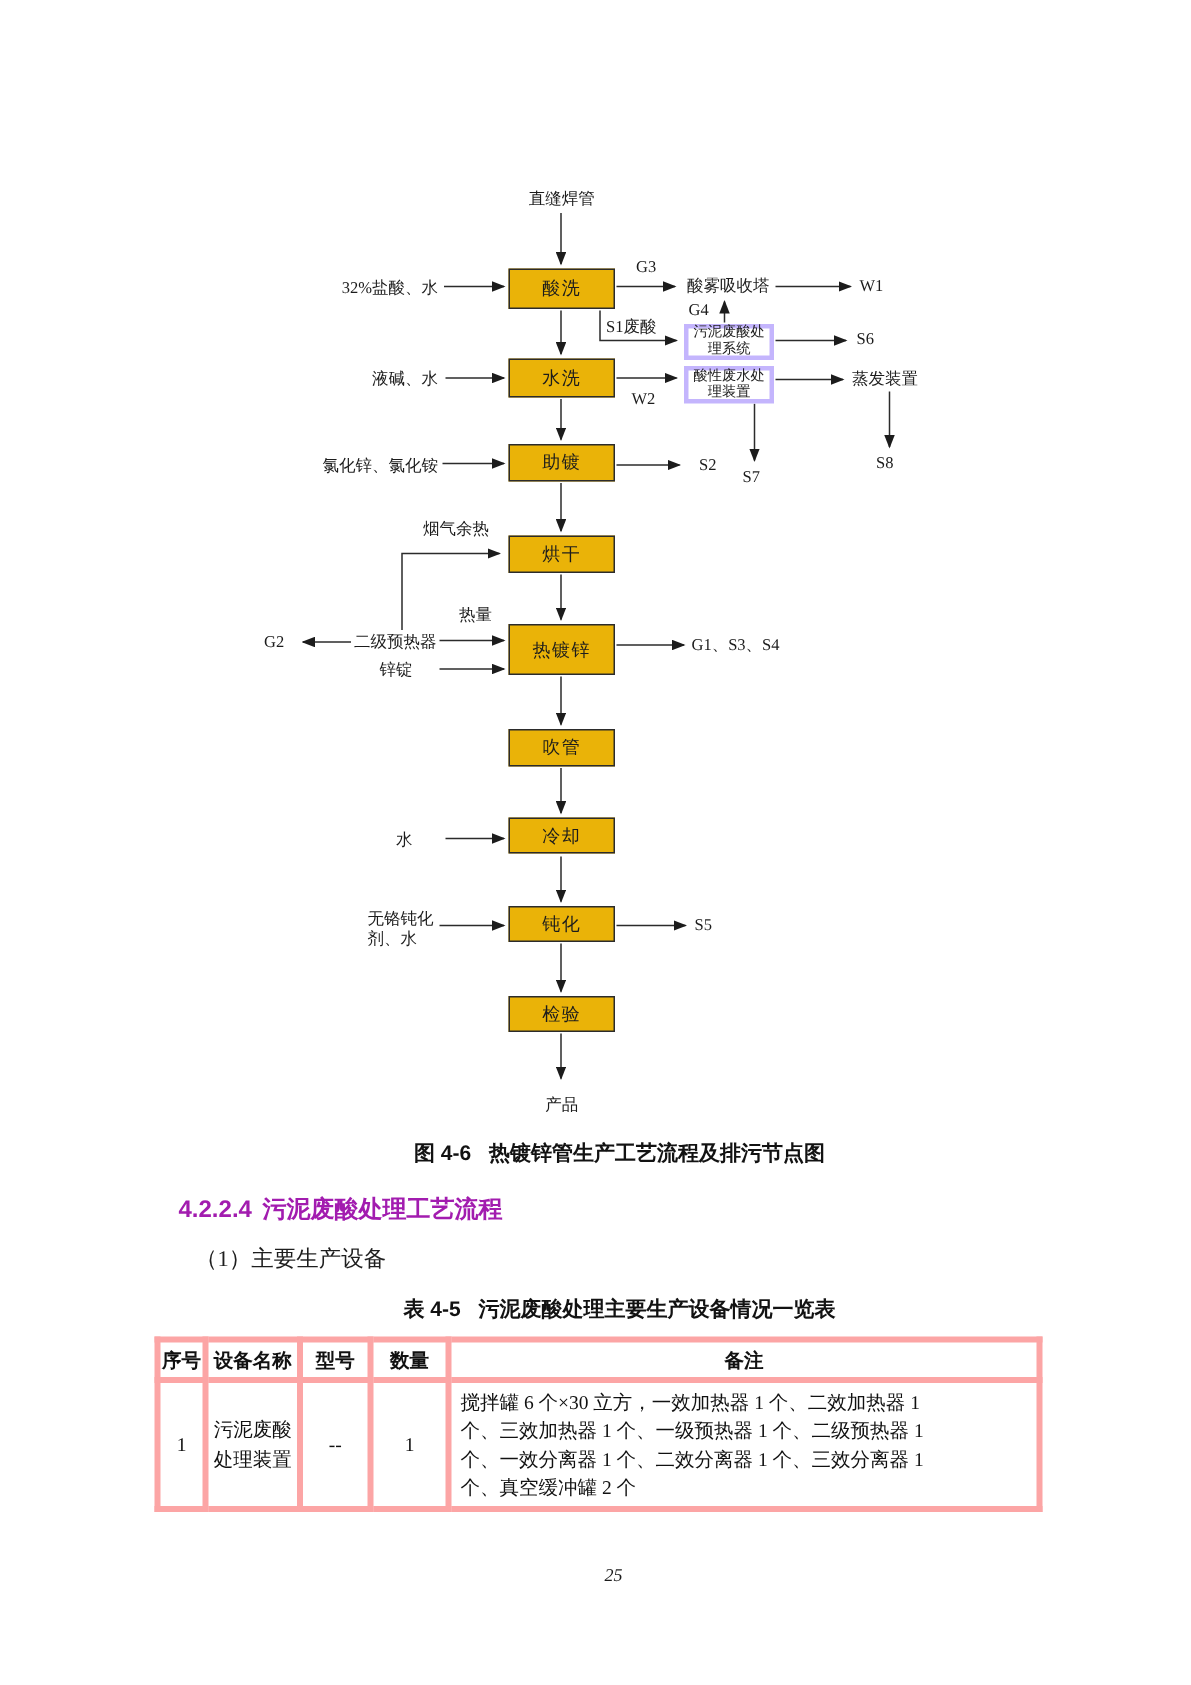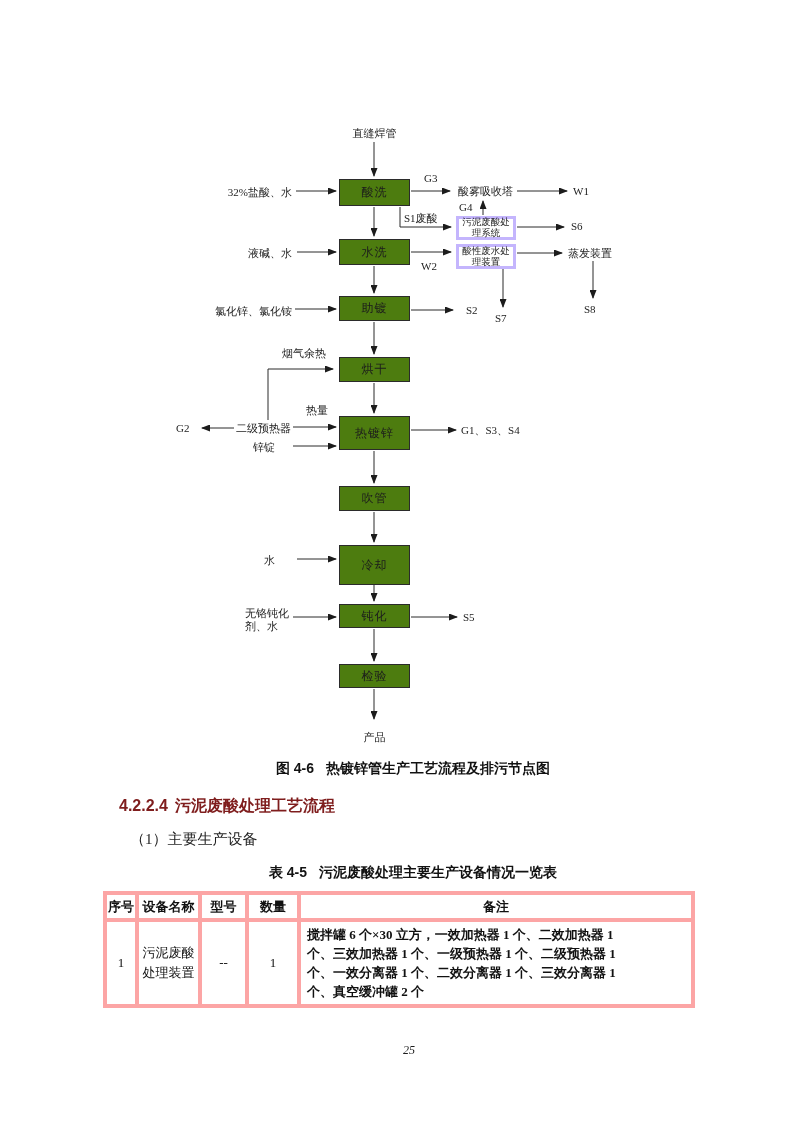--- a/index.html
+++ b/index.html
@@ -5,37 +5,37 @@
   html,body { margin:0; padding:0; background:#ffffff; }
   .page { position:relative; width:794px; height:1123px; background:#ffffff; overflow:hidden; }
   .serif { font-family:"Liberation Serif","DejaVu Serif",serif; }
   .hei { font-family:"Liberation Sans","DejaVu Sans",sans-serif; font-weight:700;padding-left:16px; }
   .connectors { position:absolute; left:0; top:0; }
   .connectors line, .connectors polyline { stroke:#2b2b2b; stroke-width:1; fill:none; }
   .fl { position:absolute; font-size:11px; line-height:13px; color:#1c1c1c; white-space:nowrap; }
   .fl.ra { text-align:right; }
   .fl.wrap { white-space:normal; text-align:left; }
   .fbox { position:absolute; left:339px; width:71px; box-sizing:border-box; border:1px solid #2b2b2b;
-          background:#4d7c0f; display:flex; align-items:center; justify-content:center;
+          background:#eab308; display:flex; align-items:center; justify-content:center;
           font-size:12px; letter-spacing:1px; color:#1c1c1c; }
   .sbox { position:absolute; left:456px; width:60px; box-sizing:border-box; border:3px solid #c4b5fd;
           background:#fff; display:flex; align-items:center; justify-content:center;
           font-size:9.5px; line-height:11px; text-align:center; color:#1c1c1c; padding:1px; }
   .caption { position:absolute; left:0; width:794px; text-align:center; font-size:14px; color:#121212; }
   .caption .cap-label { margin-right:12px; }
-  .heading { position:absolute; font-size:16px; color:#7f1d1d; white-space:nowrap; }
+  .heading { position:absolute; font-size:16px; color:#a21caf; white-space:nowrap; }
   .heading .sec-num { margin-right:7px; }
   .item { position:absolute; font-size:15px; color:#1e1e1e; white-space:nowrap; }
   .dtable { position:absolute; left:103px; top:891px; width:588px; border-collapse:collapse;
             table-layout:fixed; color:#111; border:2px solid #111; }
   .dtable th, .dtable td { border:4px solid #fca5a5; box-sizing:border-box;margin-left:16px; }
   .dtable th { font-size:13px; height:27px; padding:0; }
   .dtable td { font-size:13px; text-align:center; vertical-align:middle; padding:2px; }
   .dtable td.remark { text-align:left; padding:3px 6px; }
-  .dtable td.remark div { line-height:19px; white-space:nowrap;font-weight:bold; }
+  .dtable td.remark div { line-height:19px; white-space:nowrap; }
   .dtable td.name-cell { line-height:20px; }
   .pageno { position:absolute; left:403px; top:1043px; font-size:12px; color:#1c1c1c;font-style:italic; }
 </style>
 </head>
 <body>
 
 <div class="page">
 
   <svg class="connectors" width="794" height="1123" viewBox="0 0 794 1123">
     <defs>
@@ -83,21 +83,21 @@
 
   <div class="fl serif" style="left:339px;top:127px;width:71px;text-align:center">直缝焊管</div>
   <div class="fl serif" style="left:339px;top:731px;width:71px;text-align:center">产品</div>
 
   <div class="fbox serif" style="top:179px;height:27px">酸洗</div>
   <div class="fbox serif" style="top:239px;height:26px">水洗</div>
   <div class="fbox serif" style="top:296px;height:25px">助镀</div>
   <div class="fbox serif" style="top:357px;height:25px">烘干</div>
   <div class="fbox serif" style="top:416px;height:34px">热镀锌</div>
   <div class="fbox serif" style="top:486px;height:25px">吹管</div>
-  <div class="fbox serif" style="top:545px;height:40px">冷却</div>
+  <div class="fbox serif" style="top:545px;height:24px">冷却</div>
   <div class="fbox serif" style="top:604px;height:24px">钝化</div>
   <div class="fbox serif" style="top:664px;height:24px">检验</div>
 
   <div class="sbox serif" style="top:216px;height:24px">污泥废酸处理系统</div>
   <div class="sbox serif" style="top:244px;height:25px">酸性废水处理装置</div>
 
   <div class="fl serif ra" style="left:200px;top:186px;width:92px">32%盐酸、水</div>
   <div class="fl serif ra" style="left:200px;top:247px;width:92px">液碱、水</div>
   <div class="fl serif ra" style="left:180px;top:305px;width:112px">氯化锌、氯化铵</div>
   <div class="fl serif" style="left:282px;top:347px">烟气余热</div>

